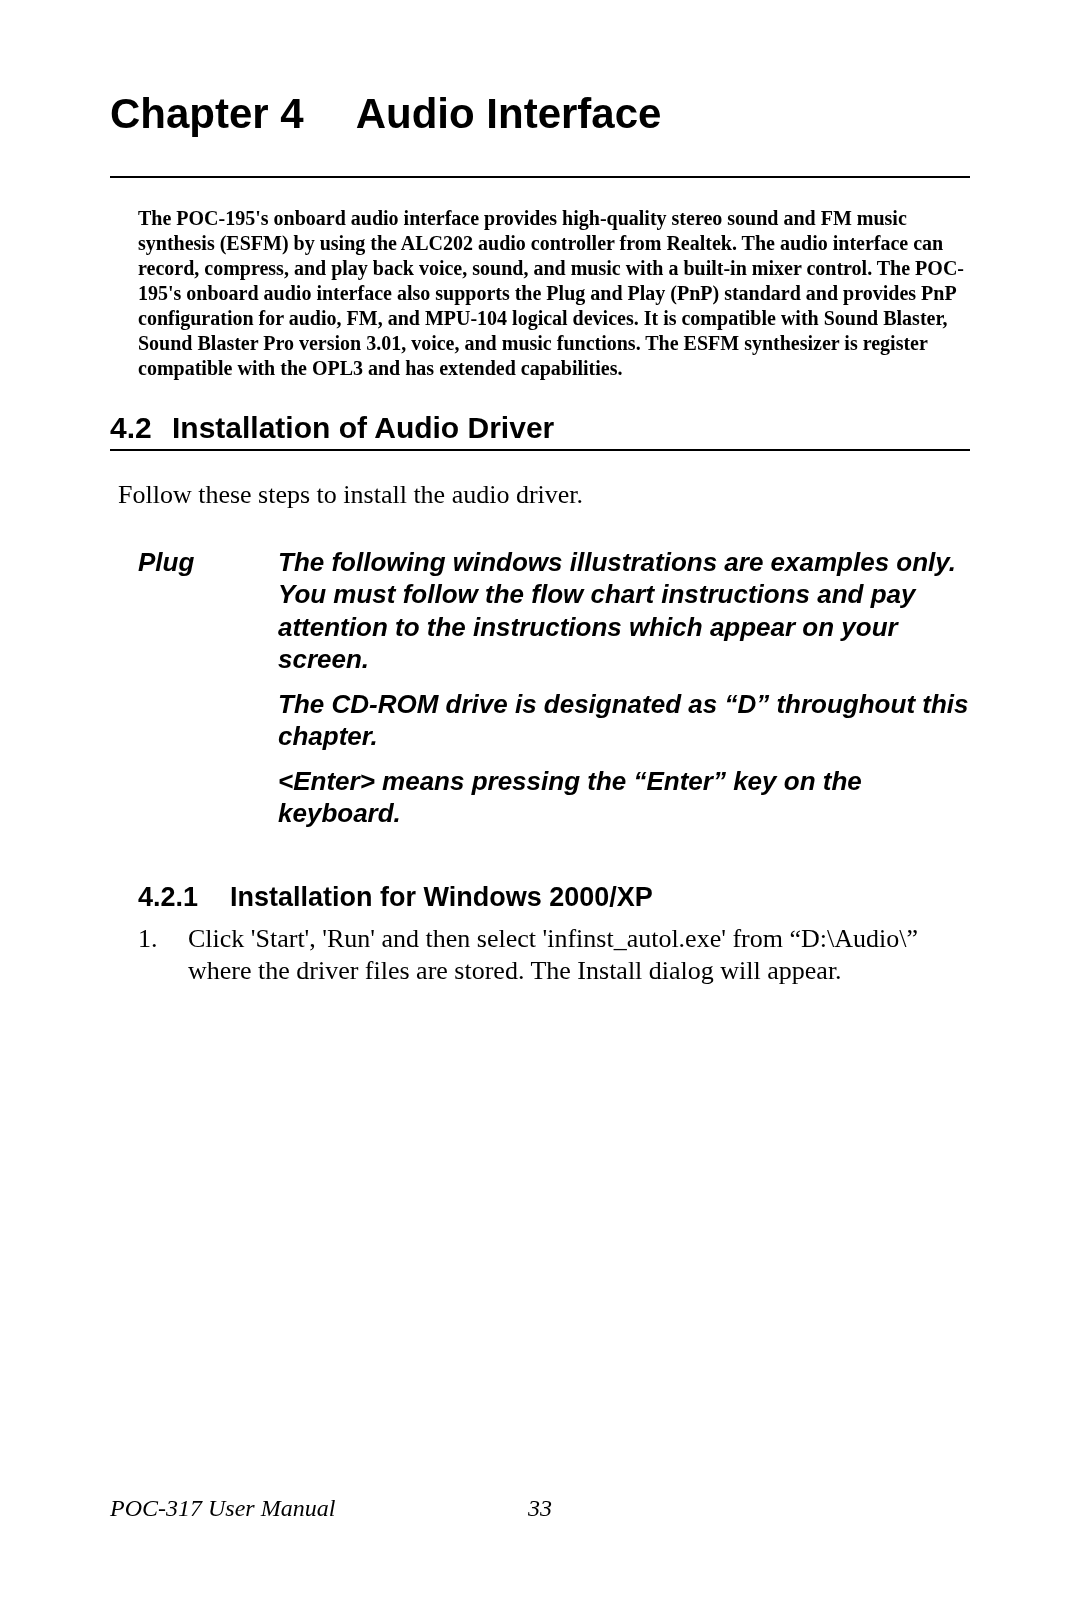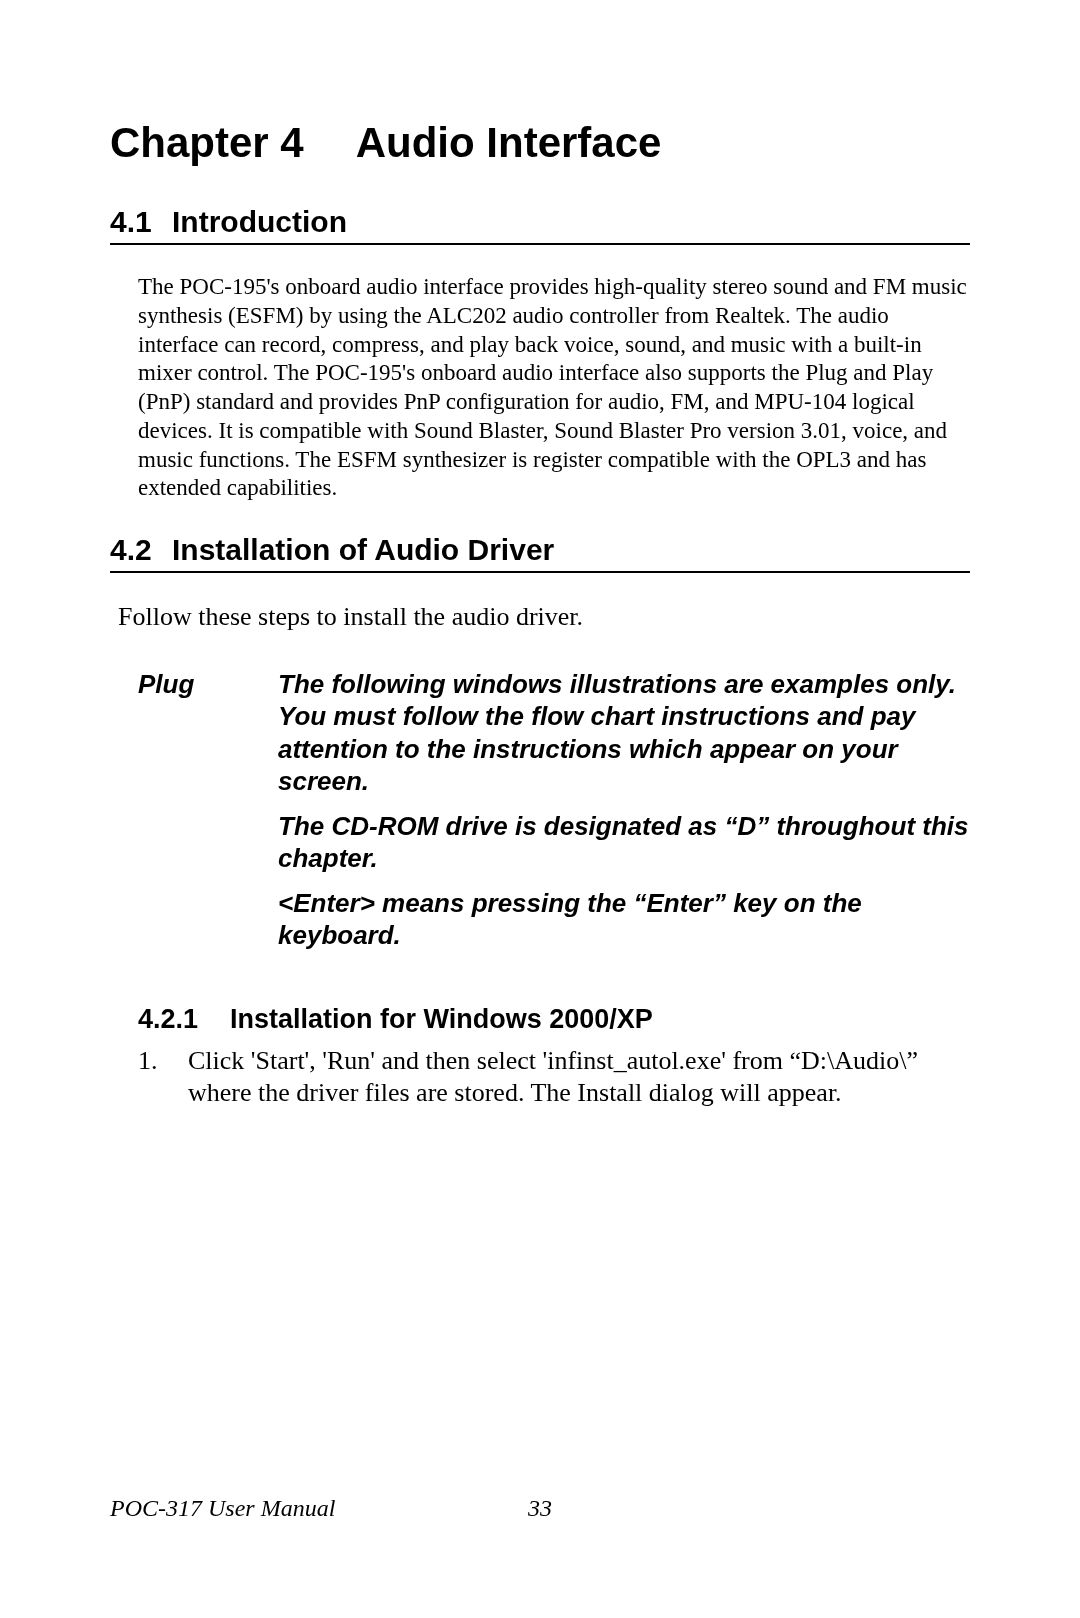--- a/index.html
+++ b/index.html
@@ -9,21 +9,21 @@
     height: 1618px;
     background: #ffffff;
     font-family: "Times New Roman", Times, serif;
     color: #000;
   }
   .page {
     position: relative;
     box-sizing: border-box;
     width: 1080px;
     height: 1618px;
-    padding: 119px 110px 0 110px;
+    padding: 90px 110px 0 110px;
   }
   .chapter-title {
     font-family: Arial, Helvetica, sans-serif;
     font-weight: 700;
     font-size: 42px;
     margin: 0 0 38px 0;
   }
   .chap-num { display: inline-block; margin-right: 52px; }
   .h2 {
     font-family: Arial, Helvetica, sans-serif;
@@ -33,24 +33,25 @@
     display: flex;
   }
   .h2 .num { width: 62px; flex: 0 0 62px; }
   .rule {
     border: none;
     border-top: 2px solid #000;
     margin: 0 0 28px 0;
     height: 0;
   }
   .body-text {
-    font-size: 23px;
+    font-size: 20px;
     line-height: 1.25;
     margin: 0 0 22px 28px;
     text-align: left;
+    font-weight: bold;
   }
   .body-text.top { margin-top: 10px; margin-bottom: 30px; }
   .body-text-plain {
     font-size: 26px;
     line-height: 1.25;
     margin: 0 0 34px 8px;
   }
   .note-block {
     display: flex;
     margin: 0 0 40px 28px;
@@ -98,24 +99,20 @@
 </style>
 </head>
 <body>
 
 <div class="page">
 
   <h1 class="chapter-title">
     <span class="chap-num">Chapter 4</span><span>Audio Interface</span>
   </h1>
 
-  <div class="h2">
-    <span class="num">4.1</span>
-    <span>Introduction</span>
-  </div>
   <hr class="rule">
 
   <p class="body-text top">The POC-195's onboard audio interface provides high-quality stereo sound and FM music synthesis (ESFM) by using the ALC202 audio controller from Realtek. The audio interface can record, compress, and play back voice, sound, and music with a built-in mixer control. The POC-195's onboard audio interface also supports the Plug and Play (PnP) standard and provides PnP configuration for audio, FM, and MPU-104 logical devices. It is compatible with Sound Blaster, Sound Blaster Pro version 3.01, voice, and music functions. The ESFM synthesizer is register compatible with the OPL3 and has extended capabilities.</p>
 
   <div class="h2">
     <span class="num">4.2</span>
     <span>Installation of Audio Driver</span>
   </div>
   <hr class="rule">
 

